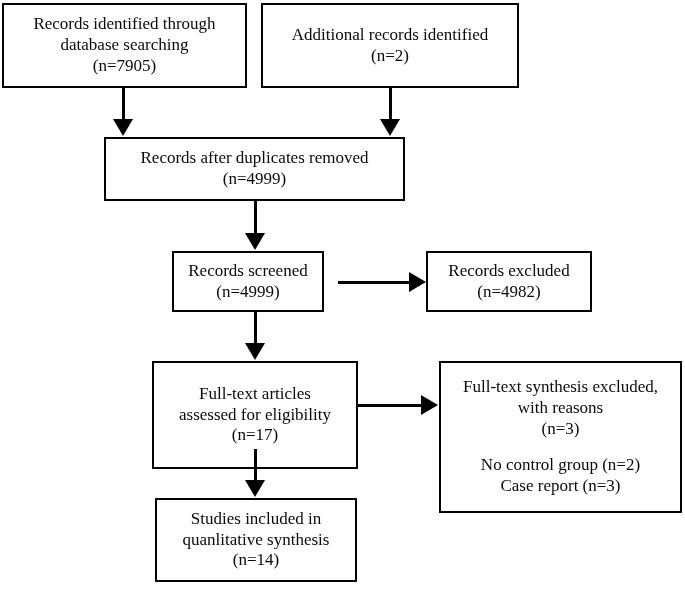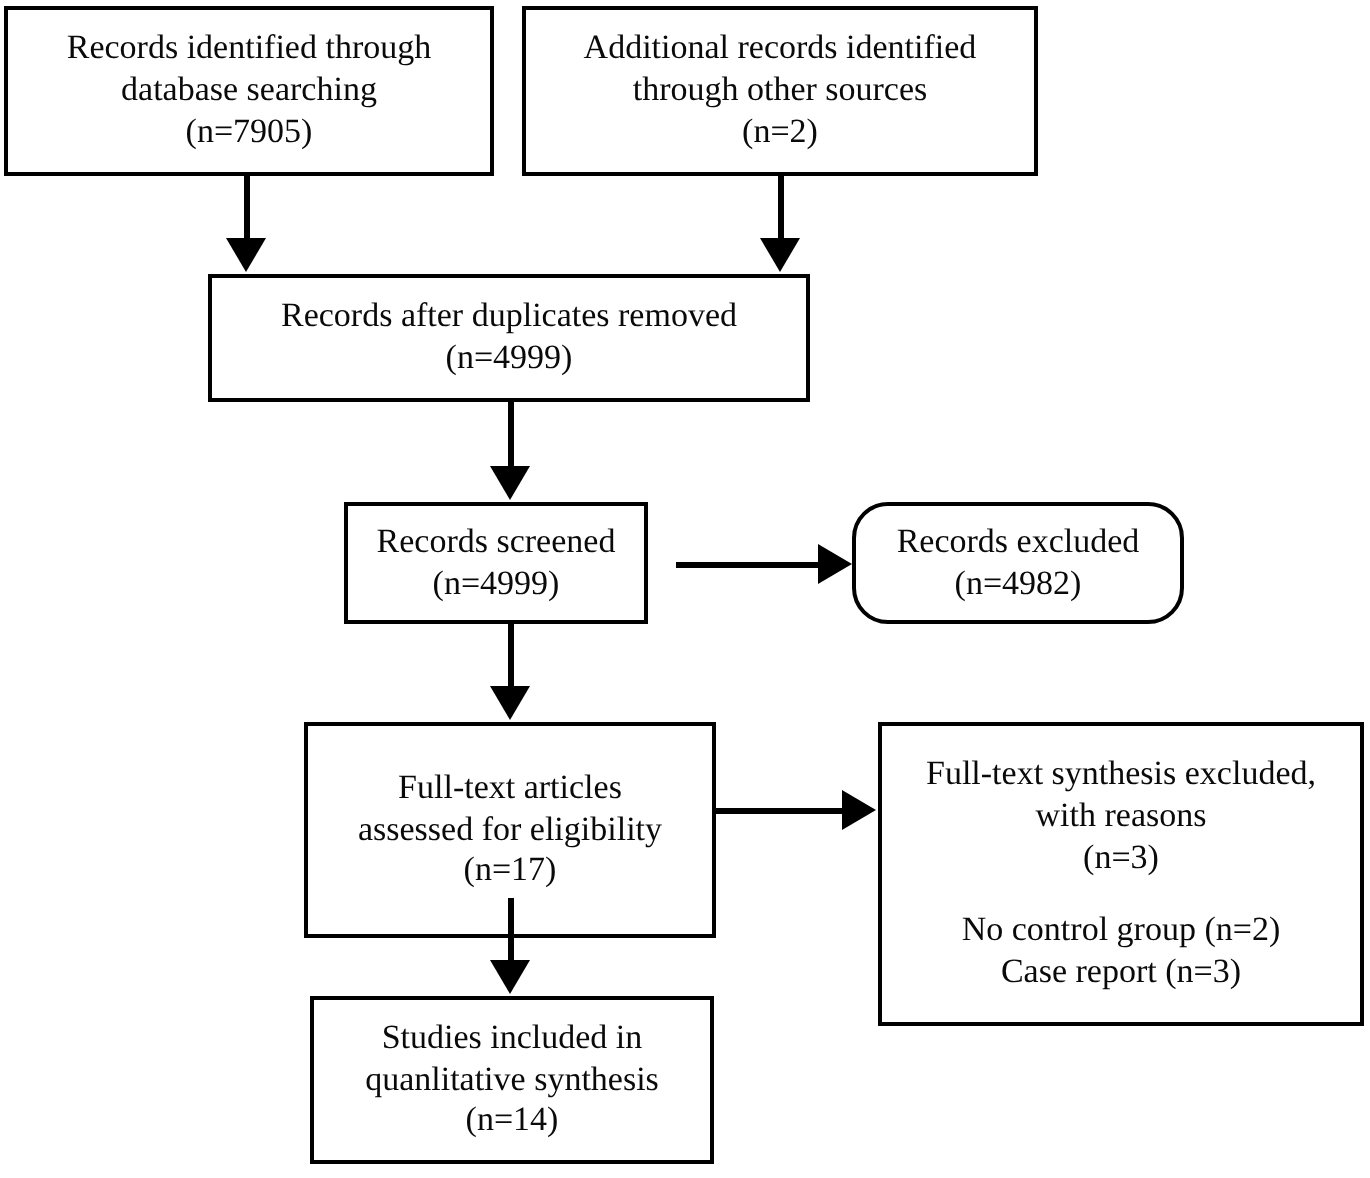--- a/index.html
+++ b/index.html
@@ -74,21 +74,20 @@
 <div id="diagram">
 
   <div class="box" style="left:2px; top:3px; width:245px; height:85px;">
     <span class="line">Records identified through</span>
     <span class="line">database searching</span>
     <span class="line">(n=7905)</span>
   </div>
 
   <div class="box" style="left:261px; top:3px; width:258px; height:85px;">
     <span class="line">Additional records identified</span>
-    <span class="line">through other sources</span>
     <span class="line">(n=2)</span>
   </div>
 
   <div class="vline" style="left:122px; top:88px; height:32px;"></div>
   <div class="arrow-down" style="left:113px; top:119px;"></div>
 
   <div class="vline" style="left:389px; top:88px; height:32px;"></div>
   <div class="arrow-down" style="left:380px; top:119px;"></div>
 
   <div class="box" style="left:104px; top:137px; width:301px; height:64px;font-family:Liberation Serif, serif;">
@@ -100,21 +99,21 @@
   <div class="arrow-down" style="left:245px; top:233px;"></div>
 
   <div class="box" style="left:172px; top:251px; width:152px; height:61px;">
     <span class="line">Records screened</span>
     <span class="line">(n=4999)</span>
   </div>
 
   <div class="hline" style="left:338px; top:281px; width:72px;"></div>
   <div class="arrow-right" style="left:409px; top:272px;"></div>
 
-  <div class="box" style="left:426px; top:251px; width:166px; height:61px;border-radius:18px;">
+  <div class="box" style="left:426px; top:251px; width:166px; height:61px;">
     <span class="line">Records excluded</span>
     <span class="line">(n=4982)</span>
   </div>
 
   <div class="vline" style="left:254px; top:312px; height:32px;"></div>
   <div class="arrow-down" style="left:245px; top:343px;"></div>
 
   <div class="box" style="left:152px; top:361px; width:206px; height:108px;">
     <span class="line">Full-text articles</span>
     <span class="line">assessed for eligibility</span>

